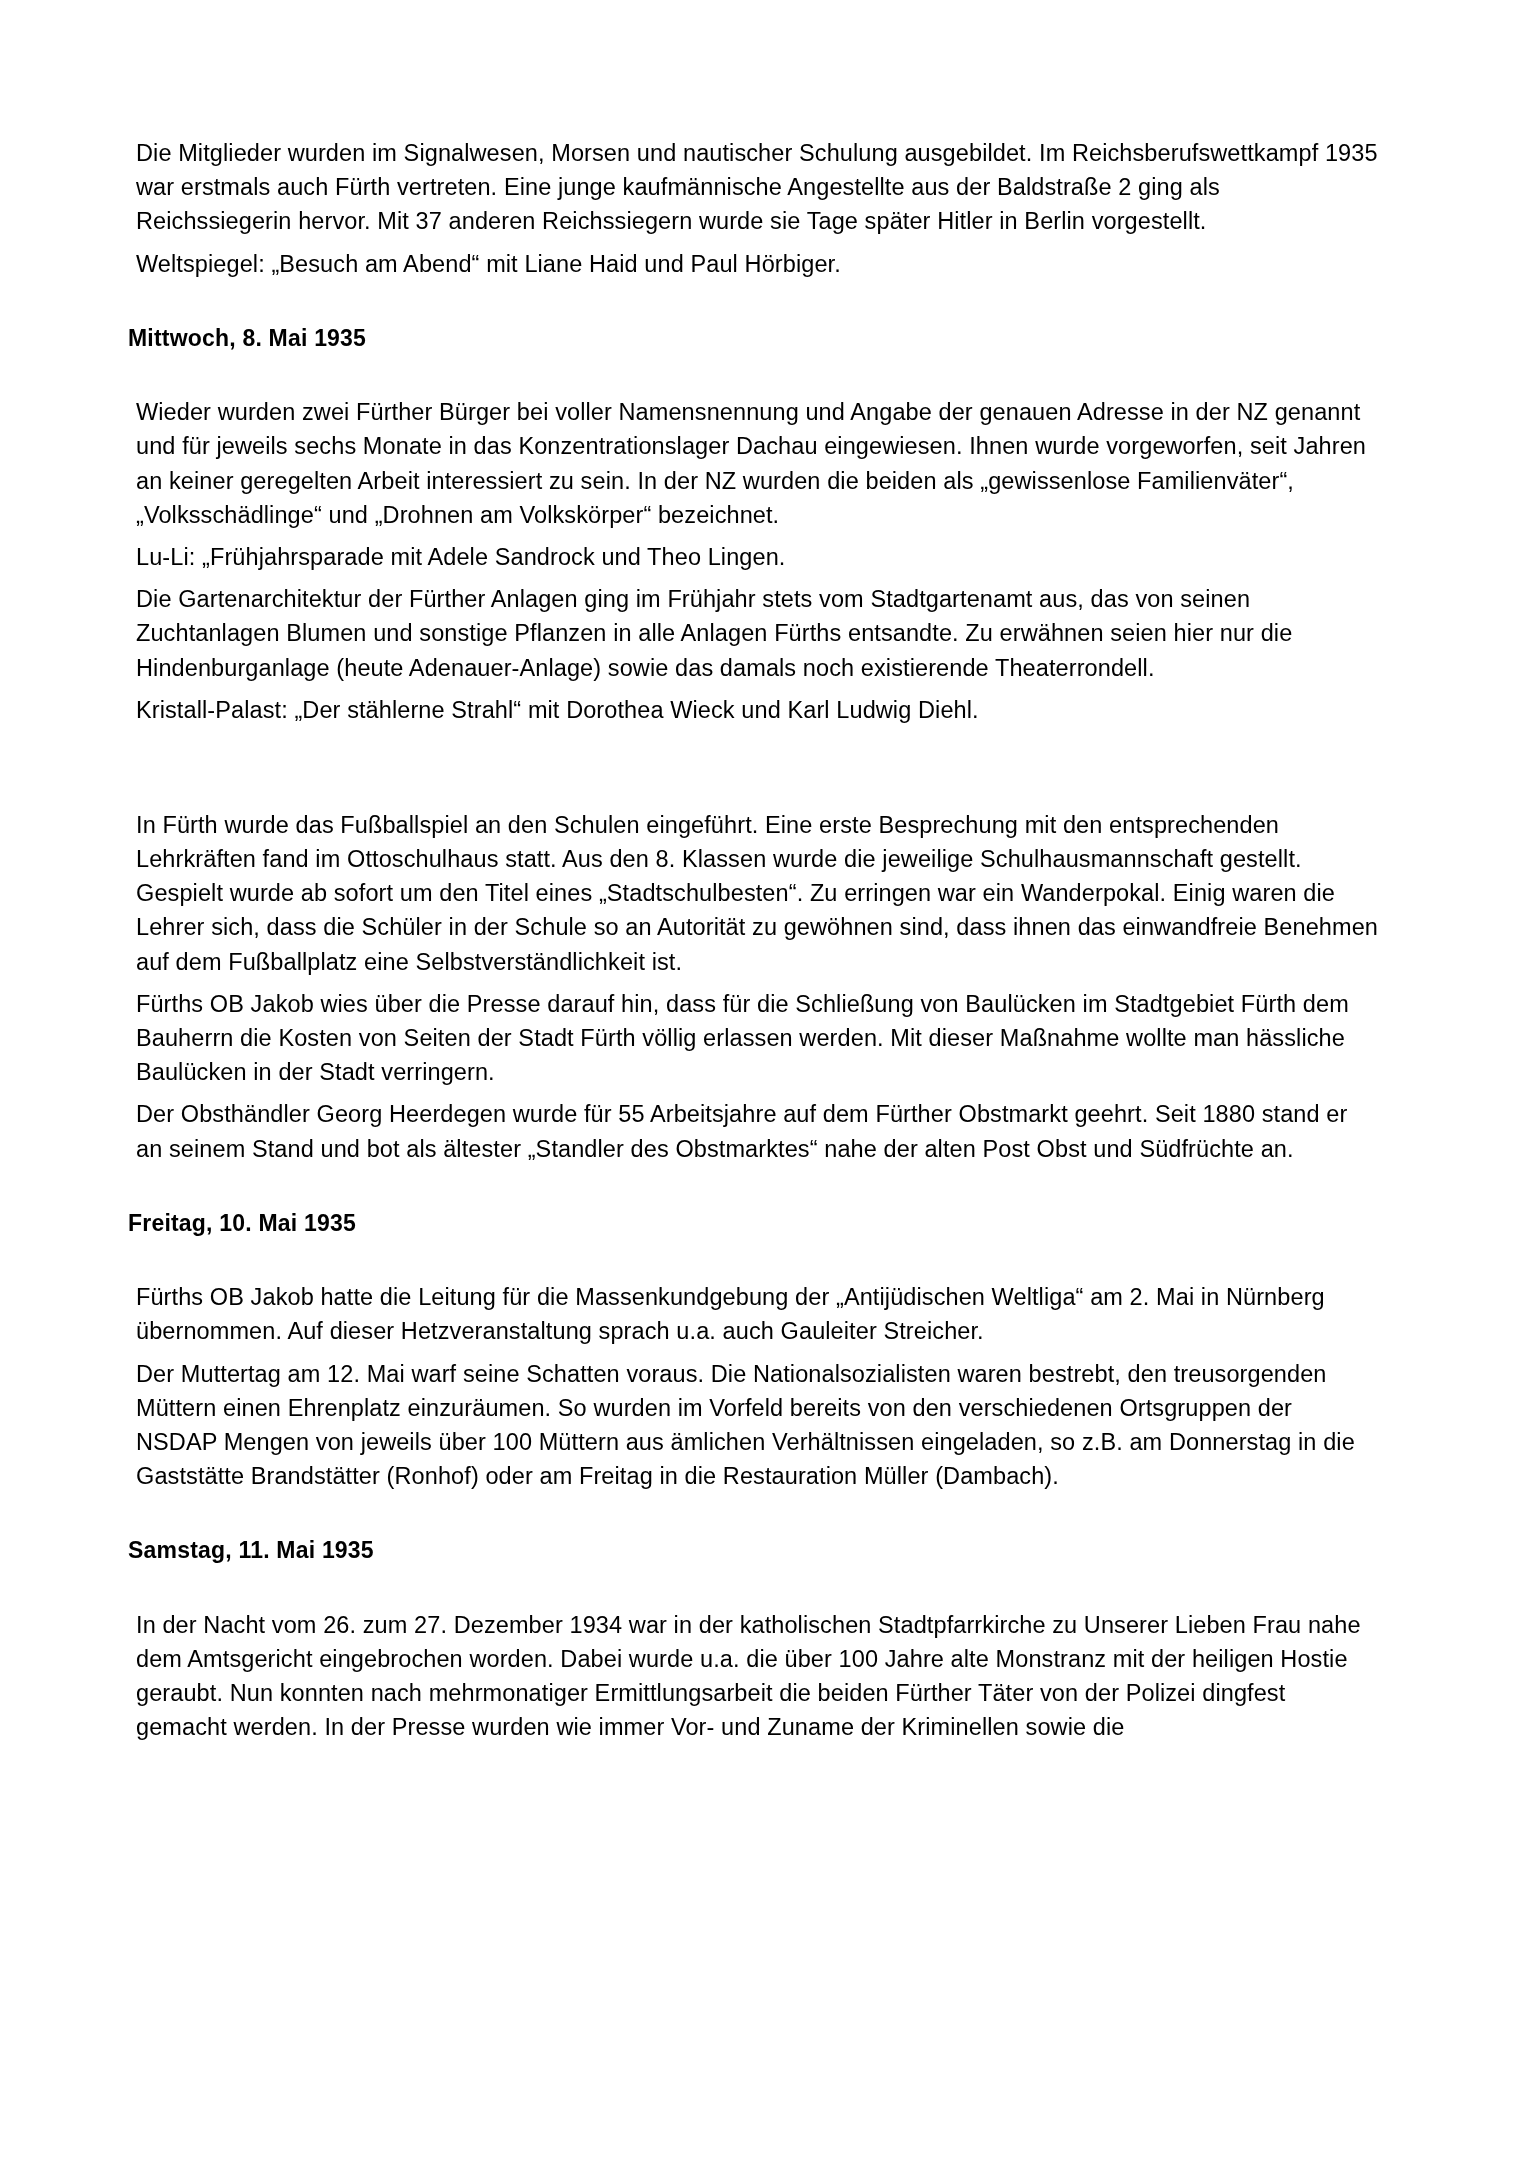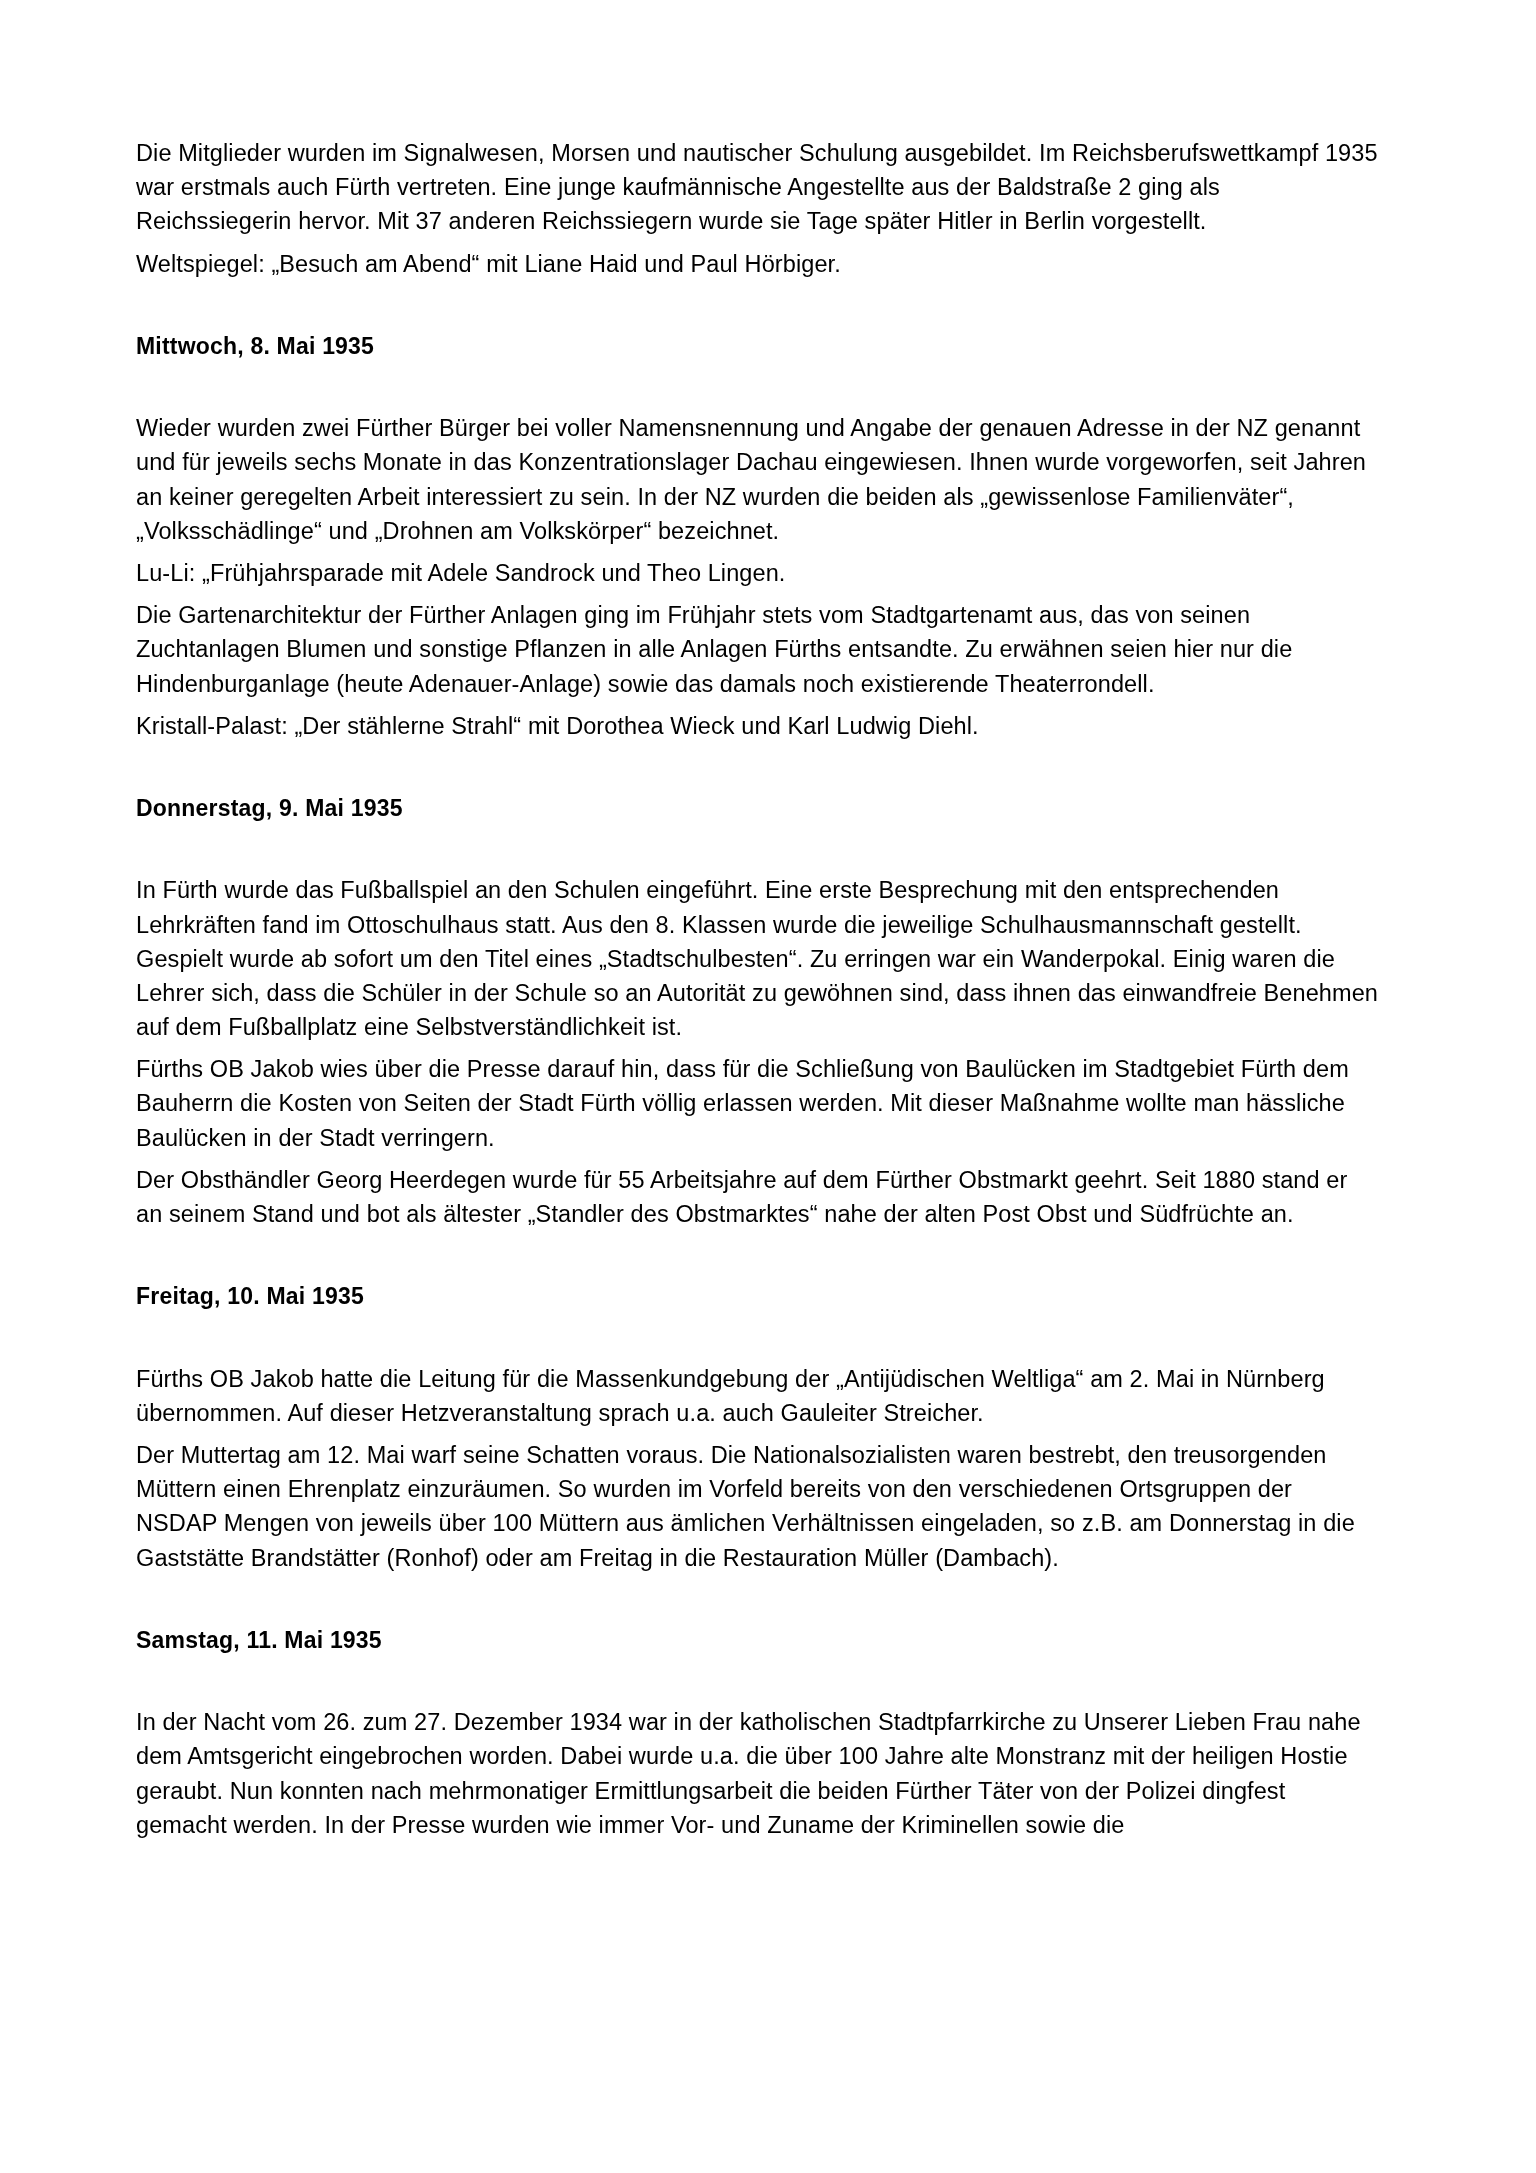--- a/index.html
+++ b/index.html
@@ -28,21 +28,21 @@
   }
   .para {
     margin: 8px;
     padding: 0;
     text-align: left;
     white-space: normal;
   }
   .section-heading {
     font-weight: bold;
     font-size: 23px;
-    margin: 8px;
+    margin: 0;
     padding: 0;
     letter-spacing: 0.2px;
   }
   .gap-before-heading { height: 33px; }
   .gap-after-heading { height: 32px; }
 </style>
 </head>
 <body>
 
 <div class="page">
@@ -54,21 +54,20 @@
     <div class="gap-before-heading"></div>
     <p class="section-heading">Mittwoch, 8. Mai 1935</p>
     <div class="gap-after-heading"></div>
 
     <p class="para">Wieder wurden zwei Fürther Bürger bei voller Namensnennung und Angabe der genauen Adresse in der NZ genannt und für jeweils sechs Monate in das Konzentrationslager Dachau eingewiesen. Ihnen wurde vorgeworfen, seit Jahren an keiner geregelten Arbeit interessiert zu sein. In der NZ wurden die beiden als „gewissenlose Familienväter“, „Volksschädlinge“ und „Drohnen am Volkskörper“ bezeichnet.</p>
     <p class="para">Lu-Li: „Frühjahrsparade mit Adele Sandrock und Theo Lingen.</p>
     <p class="para">Die Gartenarchitektur der Fürther Anlagen ging im Frühjahr stets vom Stadtgartenamt aus, das von seinen Zuchtanlagen Blumen und sonstige Pflanzen in alle Anlagen Fürths entsandte. Zu erwähnen seien hier nur die Hindenburganlage (heute Adenauer-Anlage) sowie das damals noch existierende Theaterrondell.</p>
     <p class="para">Kristall-Palast: „Der stählerne Strahl“ mit Dorothea Wieck und Karl Ludwig Diehl.</p>
 
     <div class="gap-before-heading"></div>
-    <p class="section-heading">Donnerstag, 9. Mai 1935</p>
     <div class="gap-after-heading"></div>
 
     <p class="para">In Fürth wurde das Fußballspiel an den Schulen eingeführt. Eine erste Besprechung mit den entsprechenden Lehrkräften fand im Ottoschulhaus statt. Aus den 8. Klassen wurde die jeweilige Schulhausmannschaft gestellt. Gespielt wurde ab sofort um den Titel eines „Stadtschulbesten“. Zu erringen war ein Wanderpokal. Einig waren die Lehrer sich, dass die Schüler in der Schule so an Autorität zu gewöhnen sind, dass ihnen das einwandfreie Benehmen auf dem Fußballplatz eine Selbstverständlichkeit ist.</p>
     <p class="para">Fürths OB Jakob wies über die Presse darauf hin, dass für die Schließung von Baulücken im Stadtgebiet Fürth dem Bauherrn die Kosten von Seiten der Stadt Fürth völlig erlassen werden. Mit dieser Maßnahme wollte man hässliche Baulücken in der Stadt verringern.</p>
     <p class="para">Der Obsthändler Georg Heerdegen wurde für 55 Arbeitsjahre auf dem Fürther Obstmarkt geehrt. Seit 1880 stand er an seinem Stand und bot als ältester „Standler des Obstmarktes“ nahe der alten Post Obst und Südfrüchte an.</p>
 
     <div class="gap-before-heading"></div>
     <p class="section-heading">Freitag, 10. Mai 1935</p>
     <div class="gap-after-heading"></div>
 

